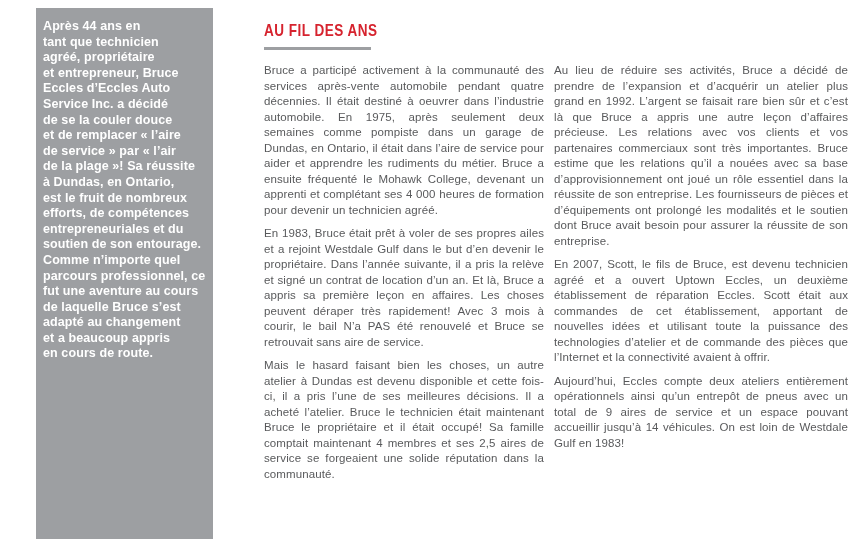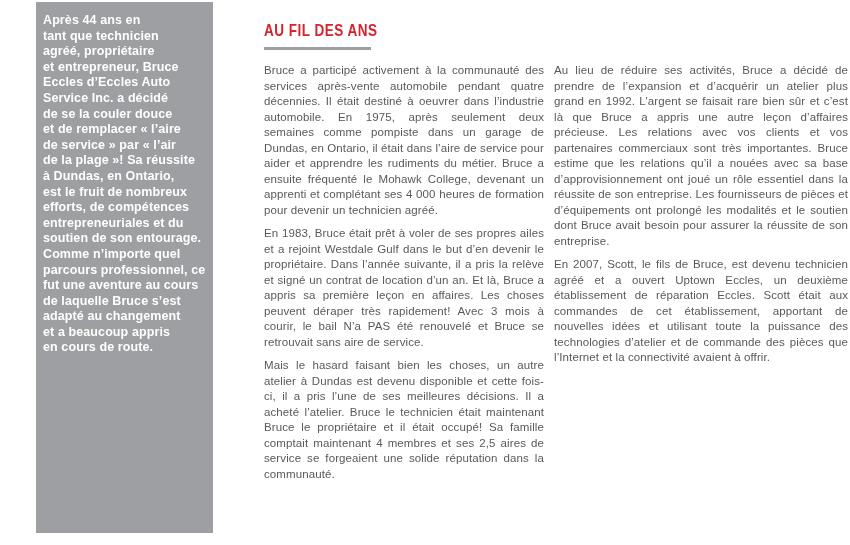--- a/index.html
+++ b/index.html
@@ -4,21 +4,21 @@
 <style>
   html,body { margin:0; padding:0; }
   body {
     width:850px; height:545px;
     background:#ffffff;
     font-family:"Liberation Sans", sans-serif;
     position:relative;
     overflow:hidden;
   }
   .sidebar {
-    position:absolute; left:36px; top:2px;
+    position:absolute; left:36px; top:8px;
     width:177px; height:531px;
     background:#9d9fa2;
     box-sizing:border-box;
     padding:11px 6px 0 7px;
   }
   .sidebar p {
     margin:0 0 15px 0;
     color:#ffffff;
     font-weight:700;
     font-size:12.5px;
@@ -93,15 +93,16 @@
   <div class="rule"></div>
   <div class="columns">
     <div class="col col-left">
       <p>Bruce a participé activement à la communauté des services après-vente automobile pendant quatre décennies. Il était destiné à oeuvrer dans l’industrie automobile. En 1975, après seulement deux semaines comme pompiste dans un garage de Dundas, en Ontario, il était dans l’aire de service pour aider et apprendre les rudiments du métier. Bruce a ensuite fréquenté le Mohawk College, devenant un apprenti et complétant ses 4 000 heures de formation pour devenir un technicien agréé.</p>
       <p>En 1983, Bruce était prêt à voler de ses propres ailes et a rejoint Westdale Gulf dans le but d’en devenir le propriétaire. Dans l’année suivante, il a pris la relève et signé un contrat de location d’un an. Et là, Bruce a appris sa première leçon en affaires. Les choses peuvent déraper très rapidement! Avec 3 mois à courir, le bail N’a PAS été renouvelé et Bruce se retrouvait sans aire de service.</p>
       <p>Mais le hasard faisant bien les choses, un autre atelier à Dundas est devenu disponible et cette fois-ci, il a pris l’une de ses meilleures décisions. Il a acheté l’atelier. Bruce le technicien était maintenant Bruce le propriétaire et il était occupé! Sa famille comptait maintenant 4 membres et ses 2,5 aires de service se forgeaient une solide réputation dans la communauté.</p>
     </div>
     <div class="col col-right">
       <p>Au lieu de réduire ses activités, Bruce a décidé de prendre de l’expansion et d’acquérir un atelier plus grand en 1992. L’argent se faisait rare bien sûr et c’est là que Bruce a appris une autre leçon d’affaires précieuse. Les relations avec vos clients et vos partenaires commerciaux sont très importantes. Bruce estime que les relations qu’il a nouées avec sa base d’approvisionnement ont joué un rôle essentiel dans la réussite de son entreprise. Les fournisseurs de pièces et d’équipements ont prolongé les modalités et le soutien dont Bruce avait besoin pour assurer la réussite de son entreprise.</p>
       <p>En 2007, Scott, le fils de Bruce, est devenu technicien agréé et a ouvert Uptown Eccles, un deuxième établissement de réparation Eccles. Scott était aux commandes de cet établissement, apportant de nouvelles idées et utilisant toute la puissance des technologies d’atelier et de commande des pièces que l’Internet et la connectivité avaient à offrir.</p>
+      <p>Aujourd’hui, Eccles compte deux ateliers entièrement opérationnels ainsi qu’un entrepôt de pneus avec un total de 9 aires de service et un espace pouvant accueillir jusqu’à 14 véhicules. On est loin de Westdale Gulf en 1983!</p>
     </div>
   </div>
 </main>
 
 </body></html>

